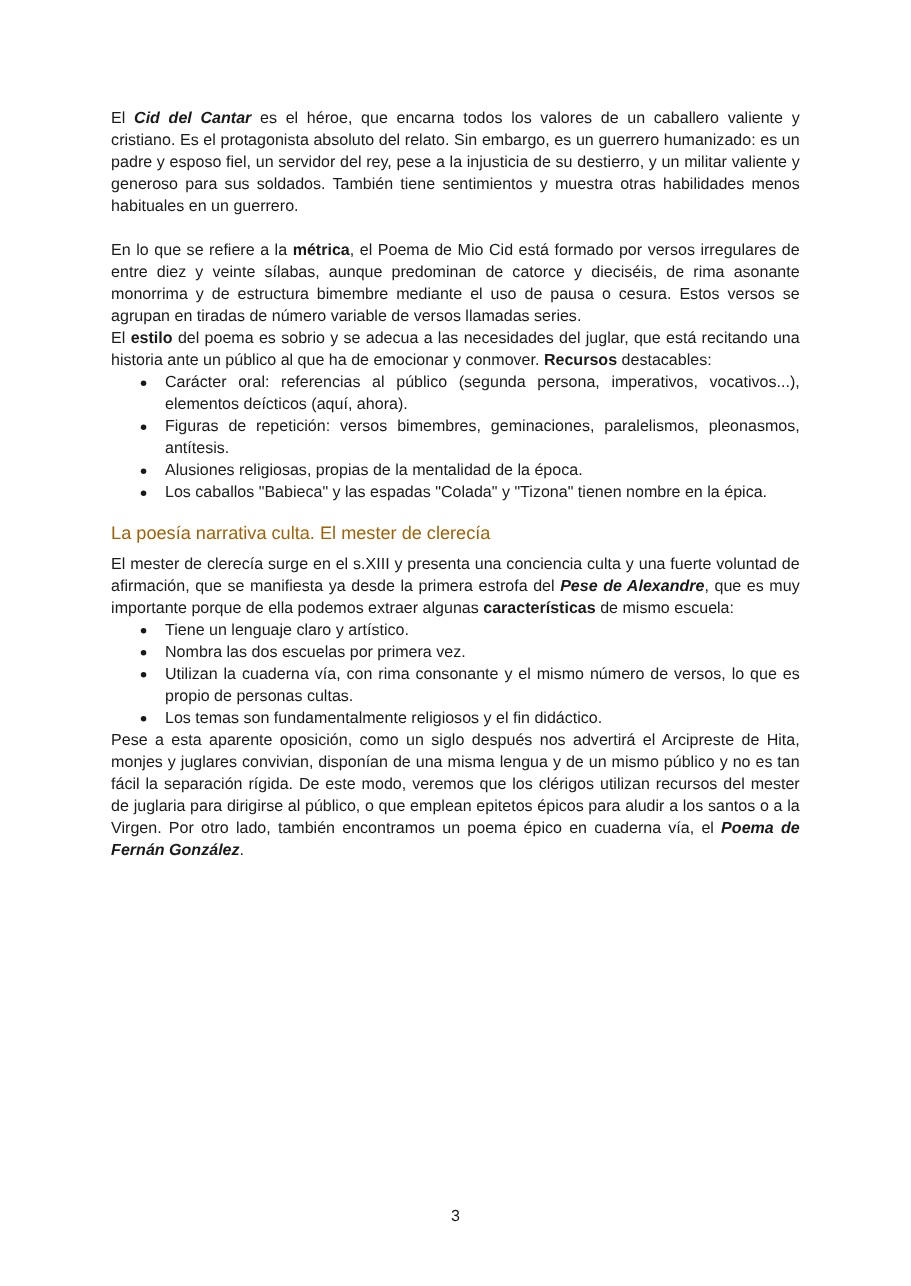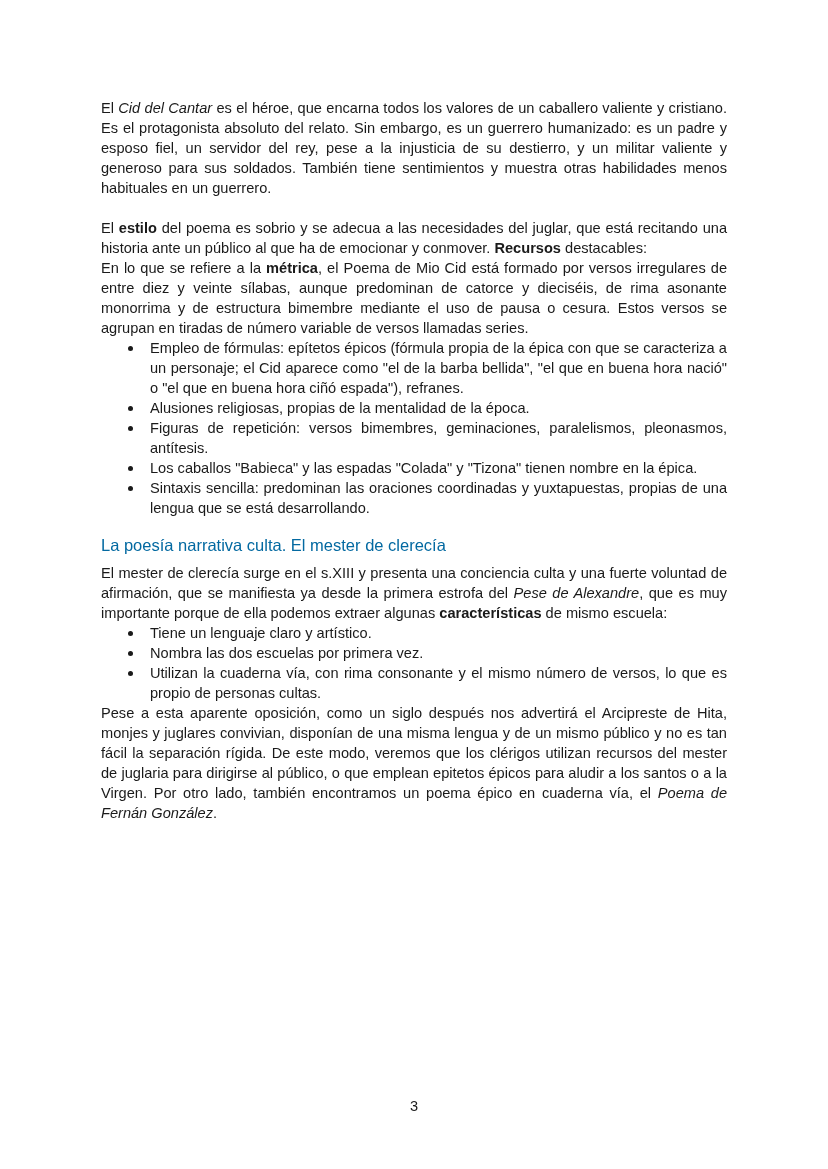--- a/index.html
+++ b/index.html
@@ -51,62 +51,62 @@
       width: 5px;
       height: 5px;
       border-radius: 50%;
       background: #1a1a1a;
     }
     h2 {
       margin: 16px 0 7px 0;
       font-weight: normal;
       font-size: 16.5px;
       line-height: 22px;
-      color: #0369a1;
+      color: #a16207;
     }
     .page-number {
       position: absolute;
       left: 0;
       width: 828px;
       top: 1098px;
       text-align: center;
       font-size: 14.6px;
       color: #1a1a1a;
     }
     b { font-weight: bold; }
-    i { font-style: italic; }
+    i { font-style: italic; font-weight: bold; }
   </style>
 </head>
 <body>
 
 <div class="page">
 
   <p class="last-left"><span>El </span><i>Cid del Cantar</i><span> es el héroe, que encarna todos los valores de un caballero valiente y cristiano. Es el protagonista absoluto del relato. Sin embargo, es un guerrero humanizado: es un padre y esposo fiel, un servidor del rey, pese a la injusticia de su destierro, y un militar valiente y generoso para sus soldados. También tiene sentimientos y muestra otras habilidades menos habituales en un guerrero.</span></p>
 
   <div class="gap"></div>
 
+  <p class="last-left"><span>En lo que se refiere a la </span><b>métrica</b><span>, el Poema de Mio Cid está formado por versos irregulares de entre diez y veinte sílabas, aunque predominan de catorce y dieciséis, de rima asonante monorrima y de estructura bimembre mediante el uso de pausa o cesura. Estos versos se agrupan en tiradas de número variable de versos llamadas series.</span></p>
+
   <p class="last-left"><span>El </span><b>estilo</b><span> del poema es sobrio y se adecua a las necesidades del juglar, que está recitando una historia ante un público al que ha de emocionar y conmover. </span><b>Recursos</b><span> destacables:</span></p>
 
-  <p class="last-left"><span>En lo que se refiere a la </span><b>métrica</b><span>, el Poema de Mio Cid está formado por versos irregulares de entre diez y veinte sílabas, aunque predominan de catorce y dieciséis, de rima asonante monorrima y de estructura bimembre mediante el uso de pausa o cesura. Estos versos se agrupan en tiradas de número variable de versos llamadas series.</span></p>
-
   <ul>
-    <li>Empleo de fórmulas: epítetos épicos (fórmula propia de la épica con que se caracteriza a un personaje; el Cid aparece como "el de la barba bellida", "el que en buena hora nació" o "el que en buena hora ciñó espada"), refranes.</li>
+    <li>Carácter oral: referencias al público (segunda persona, imperativos, vocativos...), elementos deícticos (aquí, ahora).</li>
+    <li>Figuras de repetición: versos bimembres, geminaciones, paralelismos, pleonasmos, antítesis.</li>
     <li>Alusiones religiosas, propias de la mentalidad de la época.</li>
-    <li>Figuras de repetición: versos bimembres, geminaciones, paralelismos, pleonasmos, antítesis.</li>
     <li>Los caballos "Babieca" y las espadas "Colada" y "Tizona" tienen nombre en la épica.</li>
-    <li>Sintaxis sencilla: predominan las oraciones coordinadas y yuxtapuestas, propias de una lengua que se está desarrollando.</li>
   </ul>
 
   <h2>La poesía narrativa culta. El mester de clerecía</h2>
 
   <p class="last-left"><span>El mester de clerecía surge en el s.XIII y presenta una conciencia culta y una fuerte voluntad de afirmación, que se manifiesta ya desde la primera estrofa del </span><i>Pese de Alexandre</i><span>, que es muy importante porque de ella podemos extraer algunas </span><b>características</b><span> de mismo escuela:</span></p>
 
   <ul>
     <li>Tiene un lenguaje claro y artístico.</li>
     <li>Nombra las dos escuelas por primera vez.</li>
     <li>Utilizan la cuaderna vía, con rima consonante y el mismo número de versos, lo que es propio de personas cultas.</li>
+    <li>Los temas son fundamentalmente religiosos y el fin didáctico.</li>
   </ul>
 
   <p class="last-left"><span>Pese a esta aparente oposición, como un siglo después nos advertirá el Arcipreste de Hita, monjes y juglares convivian, disponían de una misma lengua y de un mismo público y no es tan fácil la separación rígida. De este modo, veremos que los clérigos utilizan recursos del mester de juglaria para dirigirse al público, o que emplean epitetos épicos para aludir a los santos o a la Virgen. Por otro lado, también encontramos un poema épico en cuaderna vía, el </span><i>Poema de Fernán González</i><span>.</span></p>
 
 </div>
 
 <div class="page-number">3</div>
 
 </body></html>

